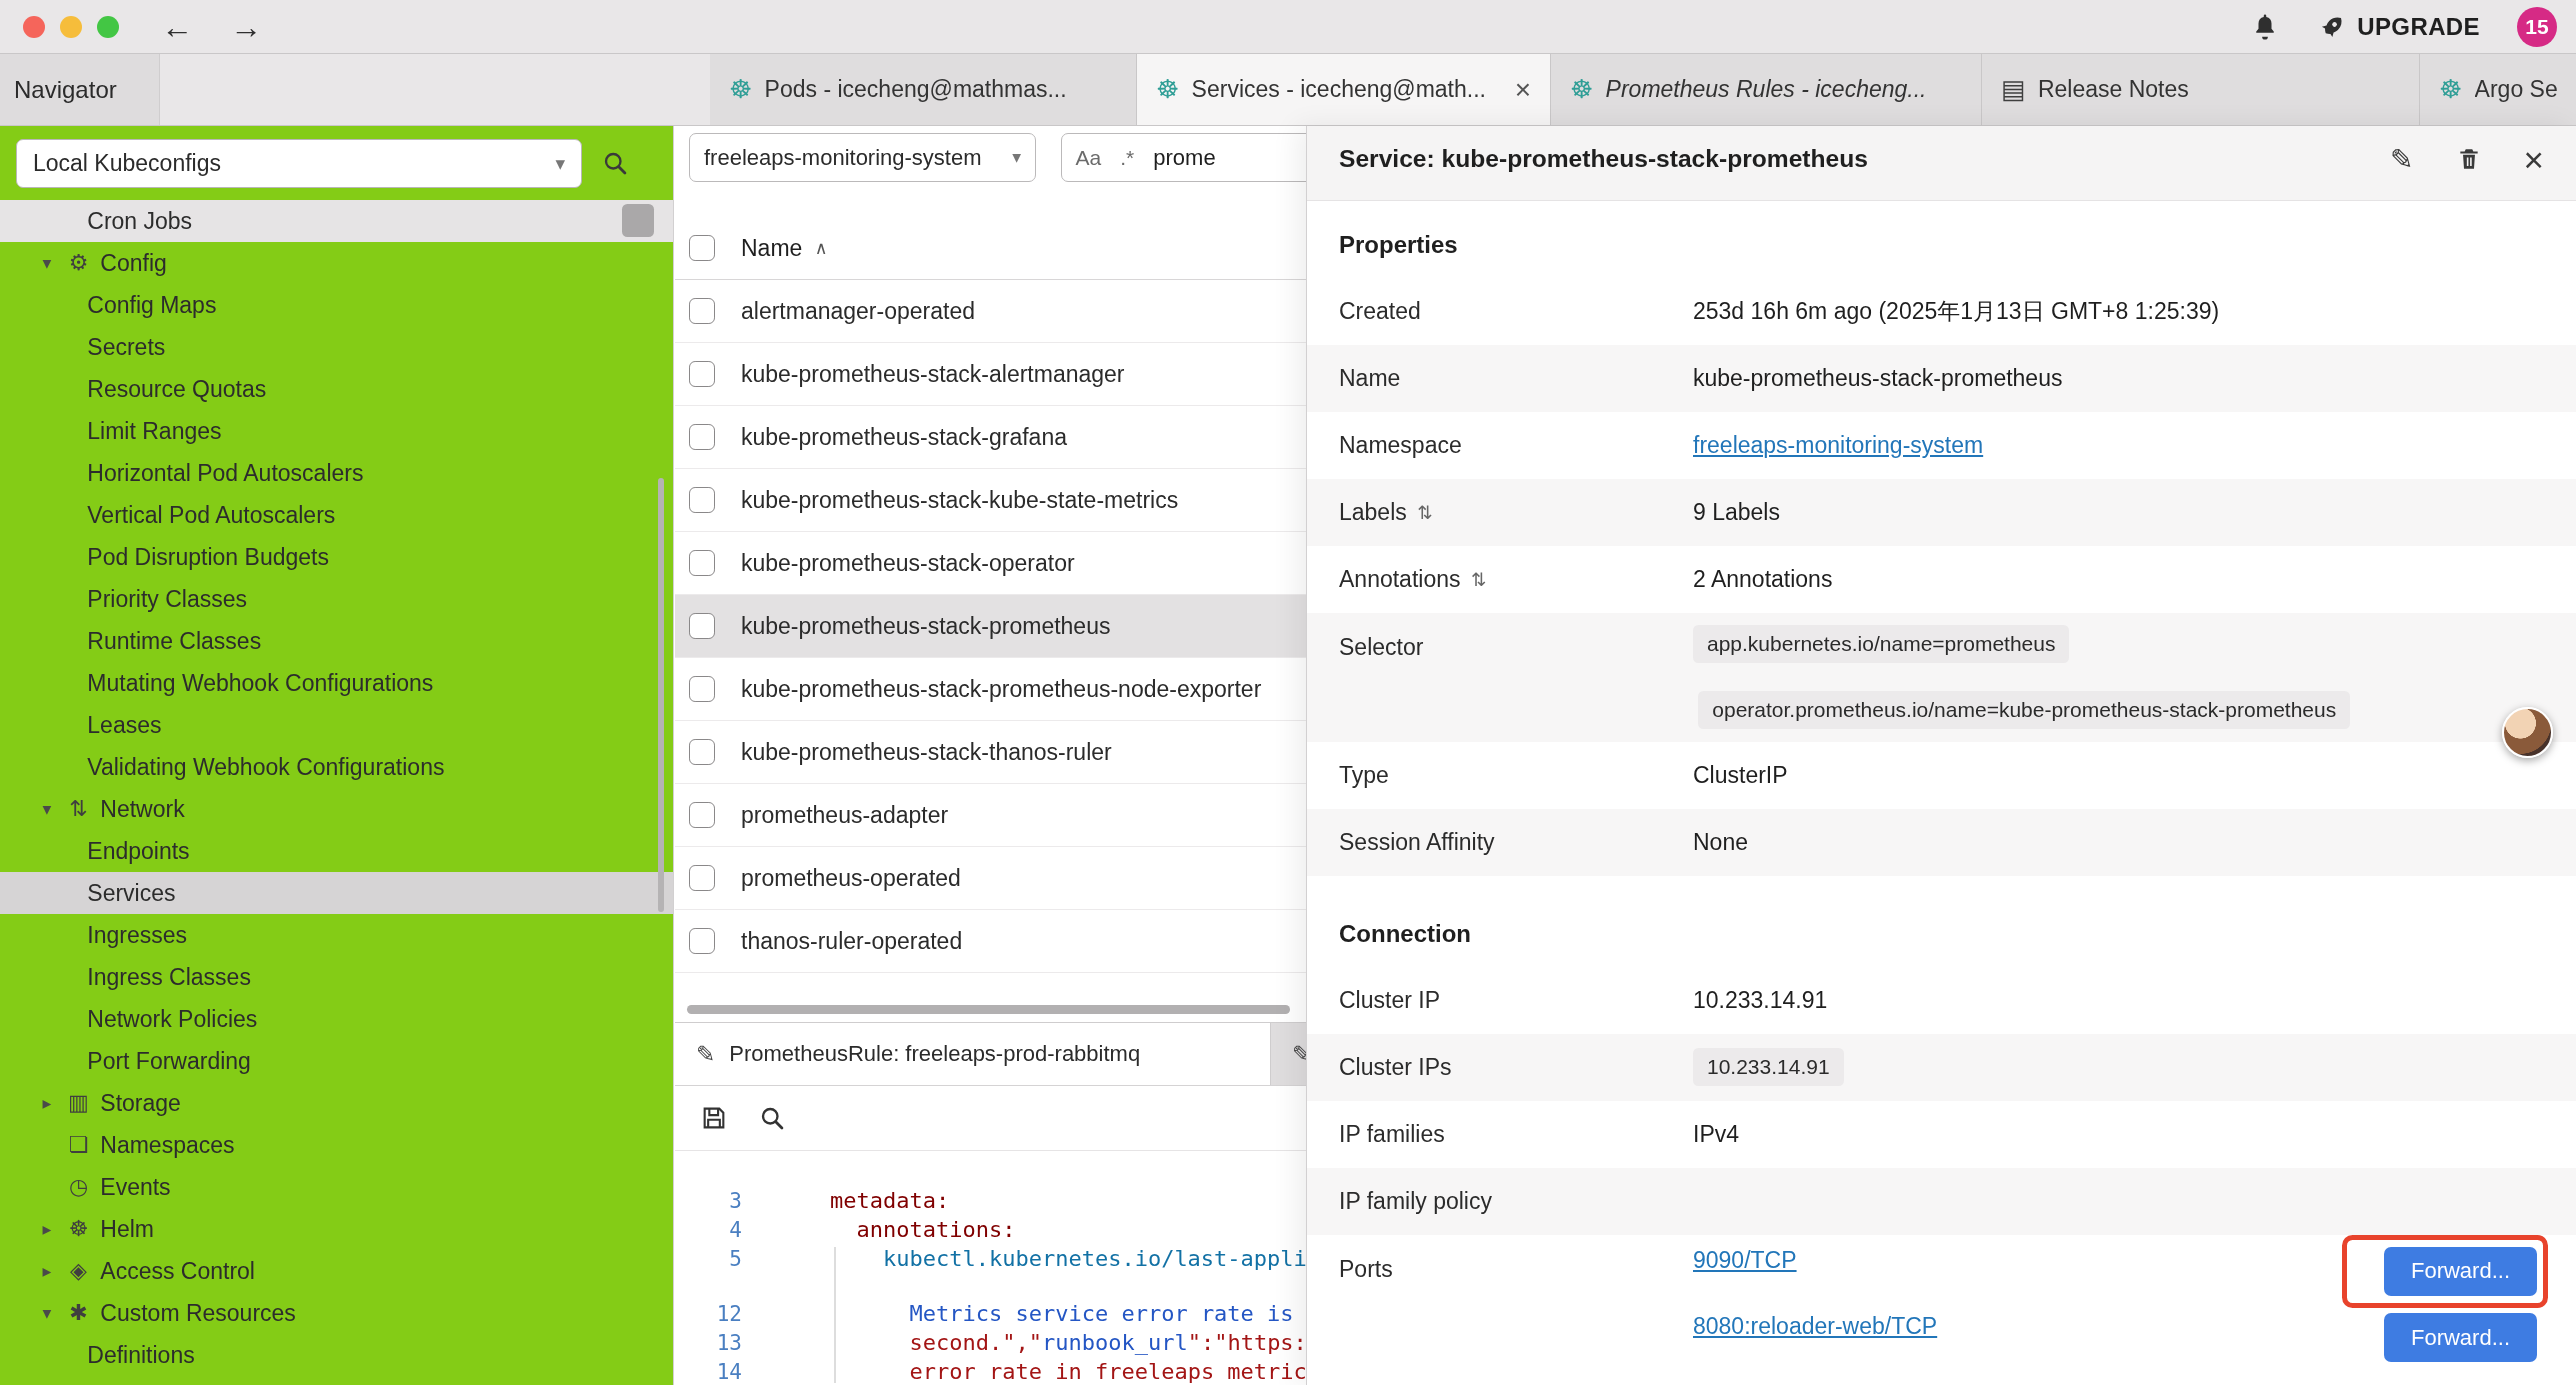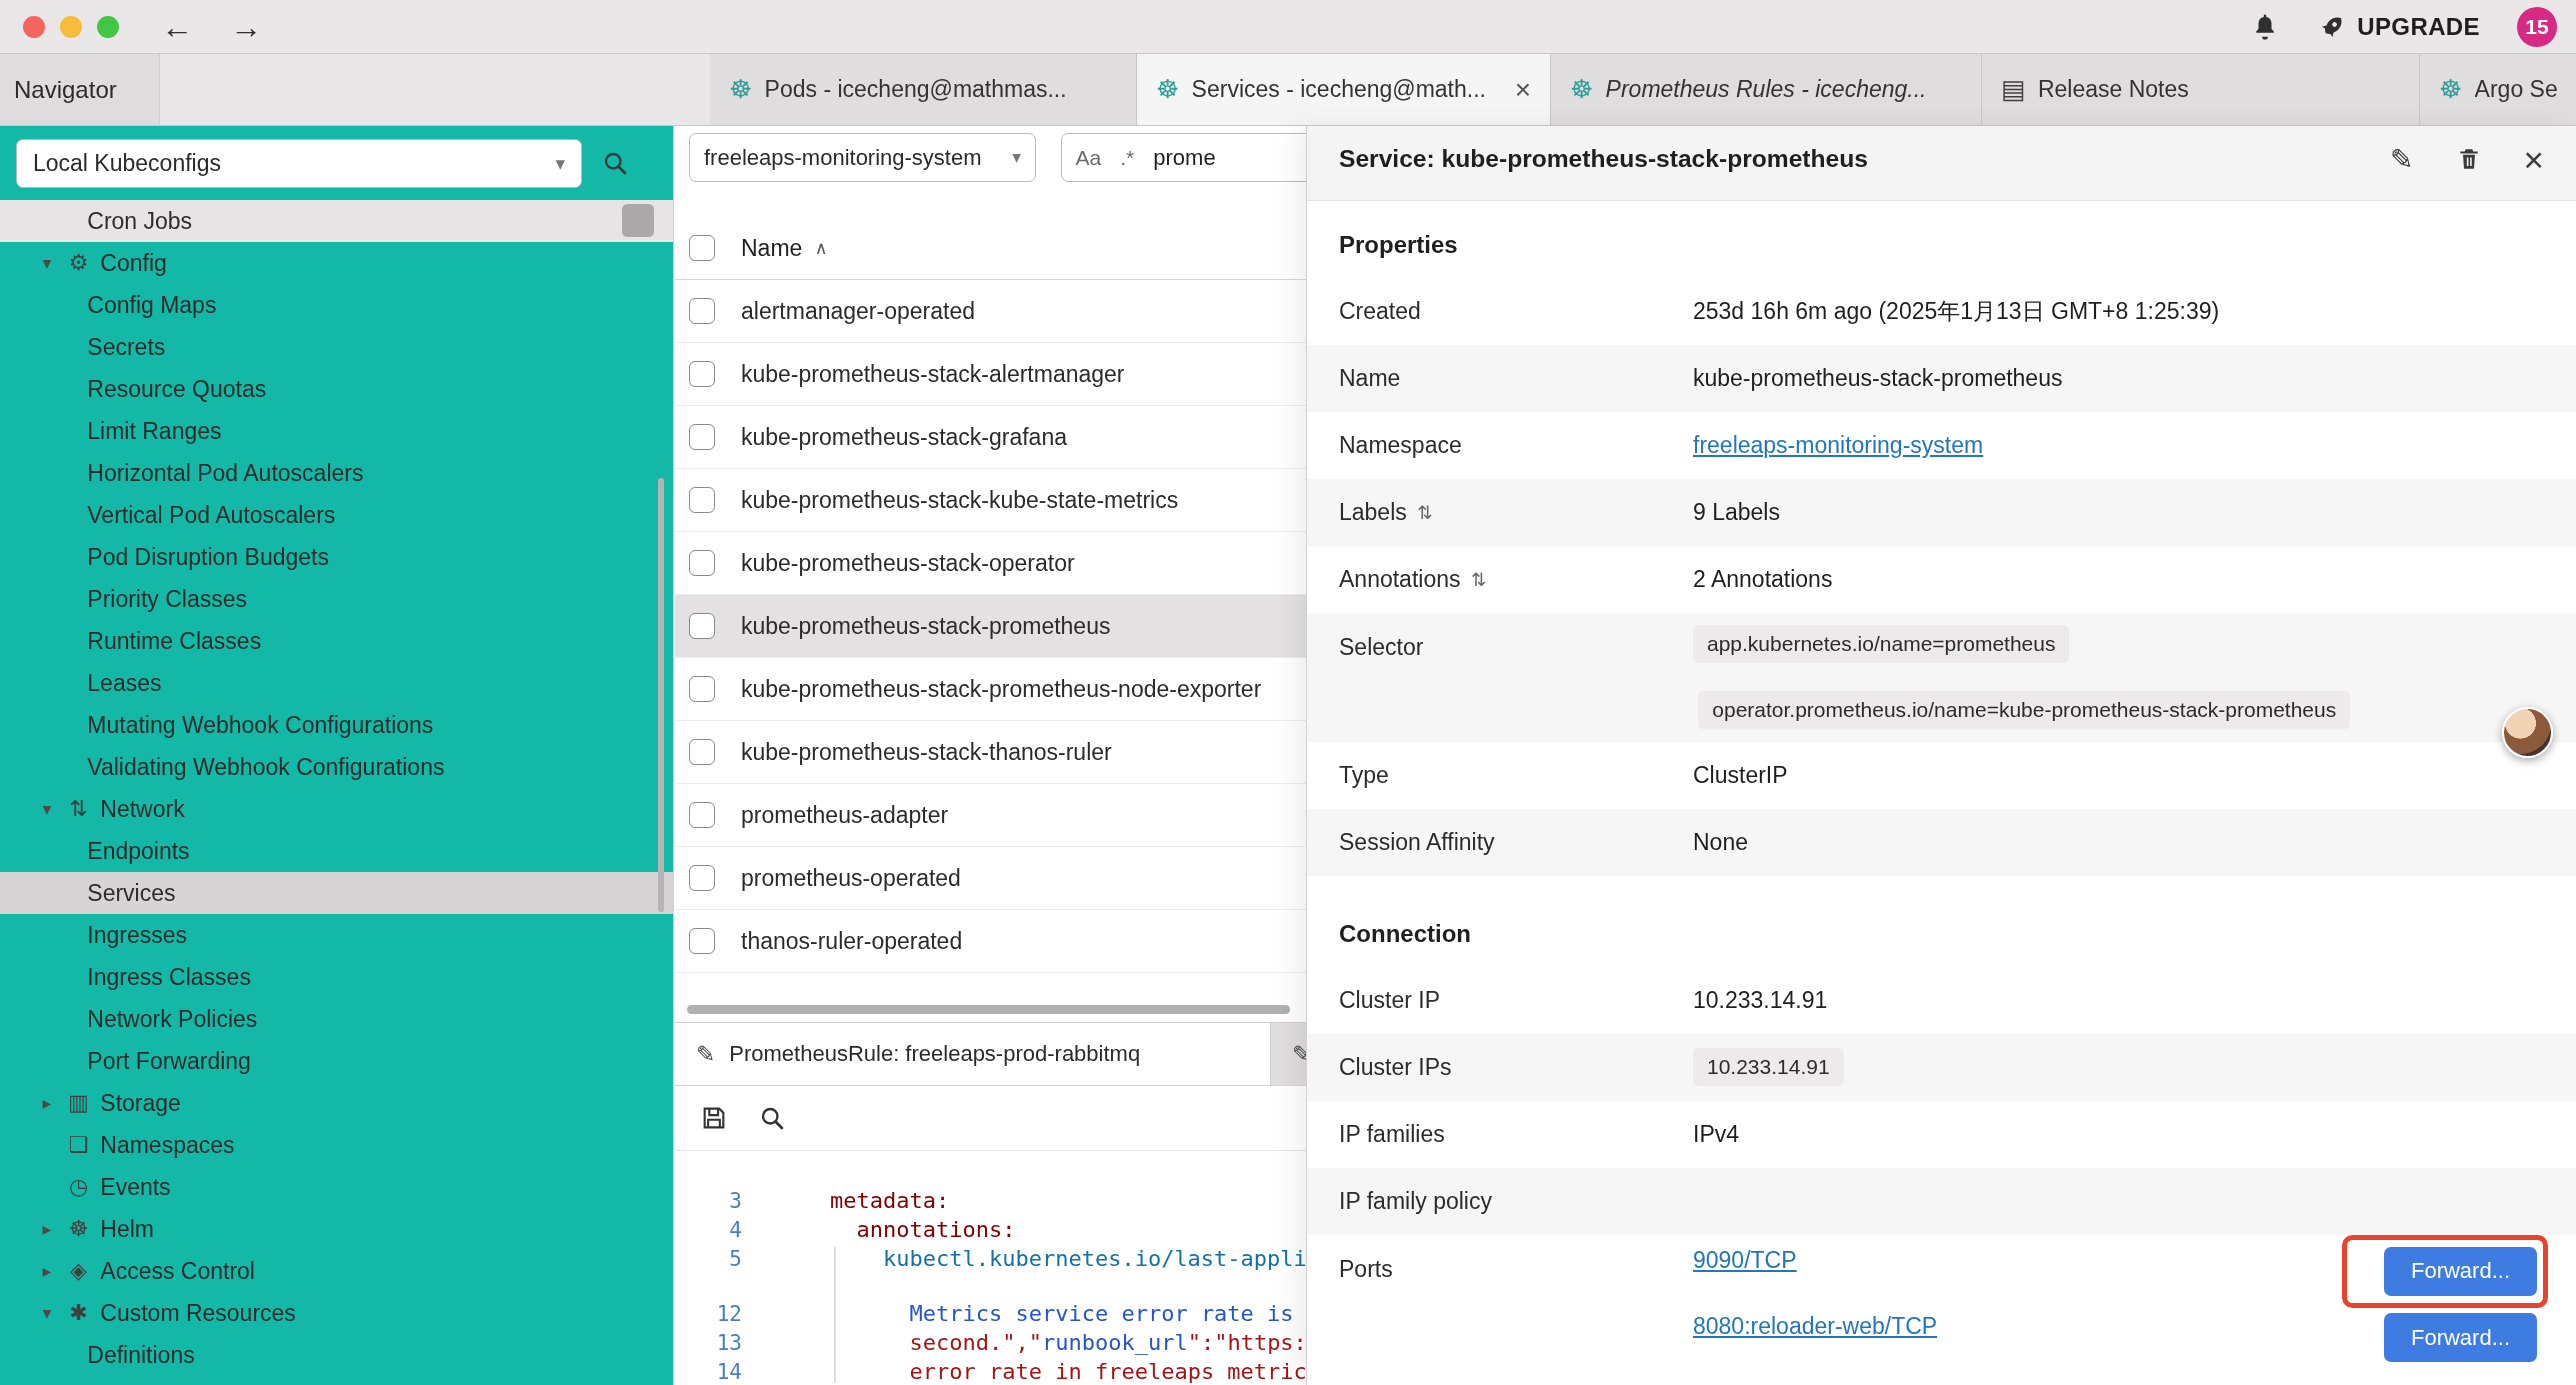--- a/index.html
+++ b/index.html
@@ -30,21 +30,21 @@
   .tabs .tab:nth-child(4){width:438px}
   .tabs .tab:nth-child(5){width:263px}
   .tab.active { background:#f6f5f5; }
   .tab.preview .tab-label { font-style:italic; }
   .tab-icon { color:#2f9e96; font-size:26px; flex:none; }
   .tab-icon.notes { color:#3f3f3f; }
   .tab-label { white-space:nowrap; overflow:hidden; text-overflow:ellipsis; flex:1; }
   .tab-close { font-size:28px; color:#555; flex:none; padding-left:7px; }
 
   
-  .sidebar { position:absolute; left:0; top:126px; width:674px; bottom:0; background:#14b8a6; border-right:0.9px solid #d2d0d1; z-index:10; }
+  .sidebar { position:absolute; left:0; top:126px; width:674px; bottom:0; background:#84cc16; border-right:0.9px solid #d2d0d1; z-index:10; }
   .sb-header { height:74px; display:flex; align-items:center; padding:0 16px; }
   .kubeconfig-select { width:566px; height:49px; background:#fff; border:0.9px solid #b9b7b8; border-radius:7px; display:flex; align-items:center; justify-content:space-between; padding:0 16px; font-size:23px; color:#2b2b2b; }
   .kubeconfig-select .dd-caret { color:#777; font-size:19px; }
   .sb-search { margin-left:19px; display:flex; align-items:center; }
   .tree { position:absolute; left:0; right:0; top:74px; bottom:0; }
   .tree-item { height:42px; display:flex; align-items:center; font-size:23px; color:#2c2c2c; position:relative; }
   .tree-item.lvl1 { padding-left:32px; }
   .tree-item.lvl2 { padding-left:82px; }
   .tree-item.selected { background:#d6d4d5; }
   .tree-item.hover { background:#e6e4e5; }
@@ -229,24 +229,24 @@
         <div class="tree-item lvl2">
           <span class="ti-label">Pod Disruption Budgets</span>
         </div>
         <div class="tree-item lvl2">
           <span class="ti-label">Priority Classes</span>
         </div>
         <div class="tree-item lvl2">
           <span class="ti-label">Runtime Classes</span>
         </div>
         <div class="tree-item lvl2">
+          <span class="ti-label">Mutating Webhook Configurations</span>
+        </div>
+        <div class="tree-item lvl2">
           <span class="ti-label">Leases</span>
-        </div>
-        <div class="tree-item lvl2">
-          <span class="ti-label">Mutating Webhook Configurations</span>
         </div>
         <div class="tree-item lvl2">
           <span class="ti-label">Validating Webhook Configurations</span>
         </div>
         <div class="tree-item lvl1">
           <span class="ti-caret">▾</span>
           <span class="ti-icon">⇅</span>
           <span class="ti-label">Network</span>
         </div>
         <div class="tree-item lvl2">

